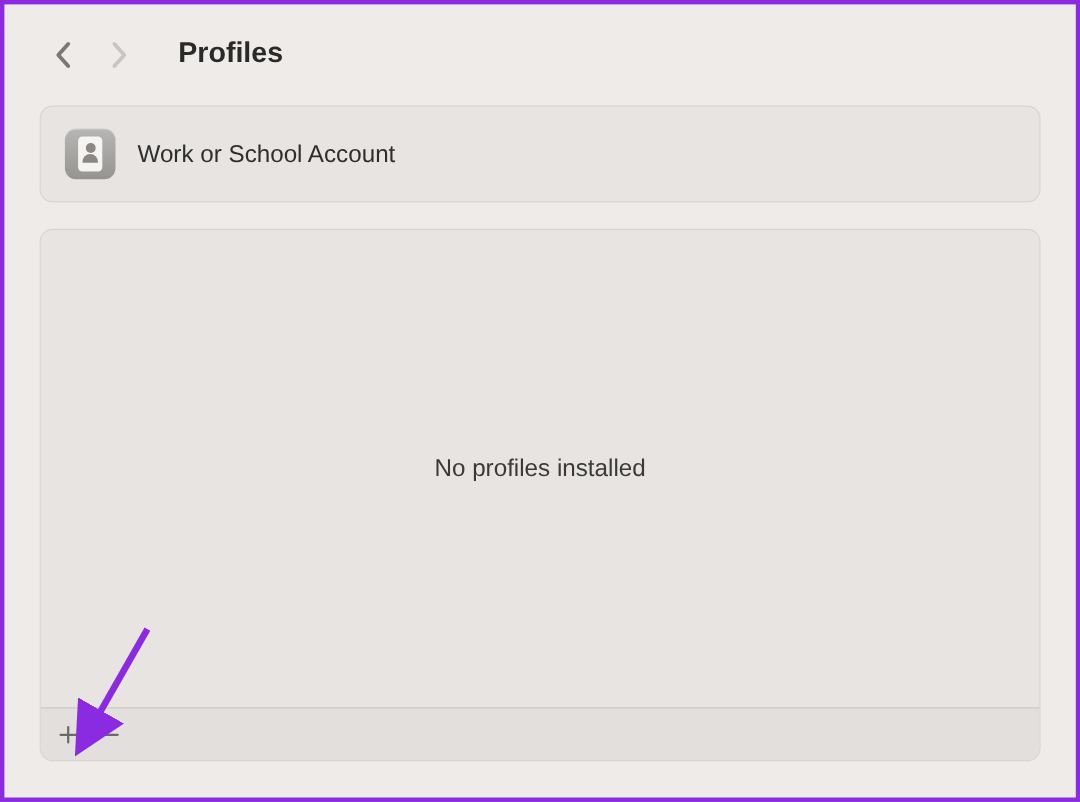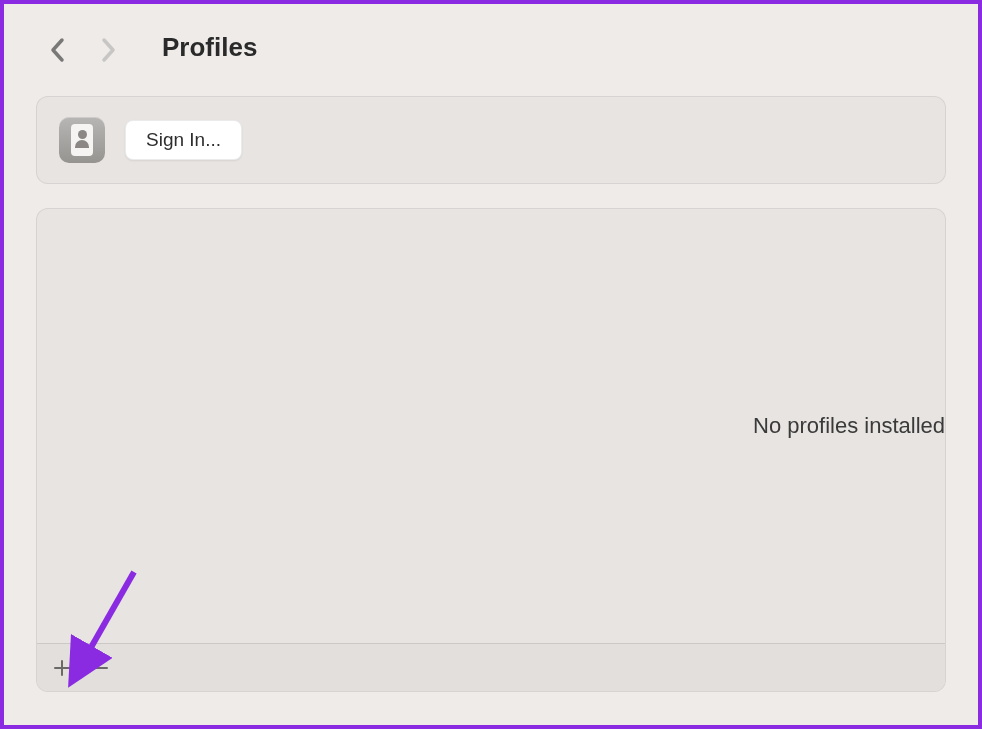--- a/index.html
+++ b/index.html
@@ -112,21 +112,21 @@
       border-radius: 12px;
       height: 484px;
       display: flex;
       flex-direction: column;
       overflow: hidden;
     }
     .profiles-content {
       flex: 1;
       display: flex;
       align-items: center;
-      justify-content: flex-end;
+      justify-content: center;
     }
     .empty-text {
       font-size: 22px;
       color: #3a3a3a;
     }
     .profiles-footer {
       height: 48px;
       background: #e2dfdc;
       border-top: 1px solid rgba(0,0,0,0.1);
       display: flex;
@@ -171,21 +171,21 @@
       <path d="M 6 4 L 15 14 L 6 24" stroke="#c8c6c4" stroke-width="3.5" fill="none" stroke-linecap="round" stroke-linejoin="round"></path>
     </svg>
   </button>
   <h1 class="page-title">Profiles</h1>
 </div>
 
 <div class="account-card">
   <div class="account-icon">
     <div class="account-icon-inner"></div>
   </div>
-  <button class="signin-btn">Sign In...</button>
+  <div class="account-label">Work or School Account</div>
 </div>
 
 <div class="profiles-panel">
   <div class="profiles-content">
     <div class="empty-text">No profiles installed</div>
   </div>
   <div class="profiles-footer">
     <button class="footer-btn">
       <svg width="18" height="18" viewBox="0 0 18 18">
         <path d="M 9 2 L 9 16 M 2 9 L 16 9" stroke="#6b6968" stroke-width="2" stroke-linecap="round"></path>

